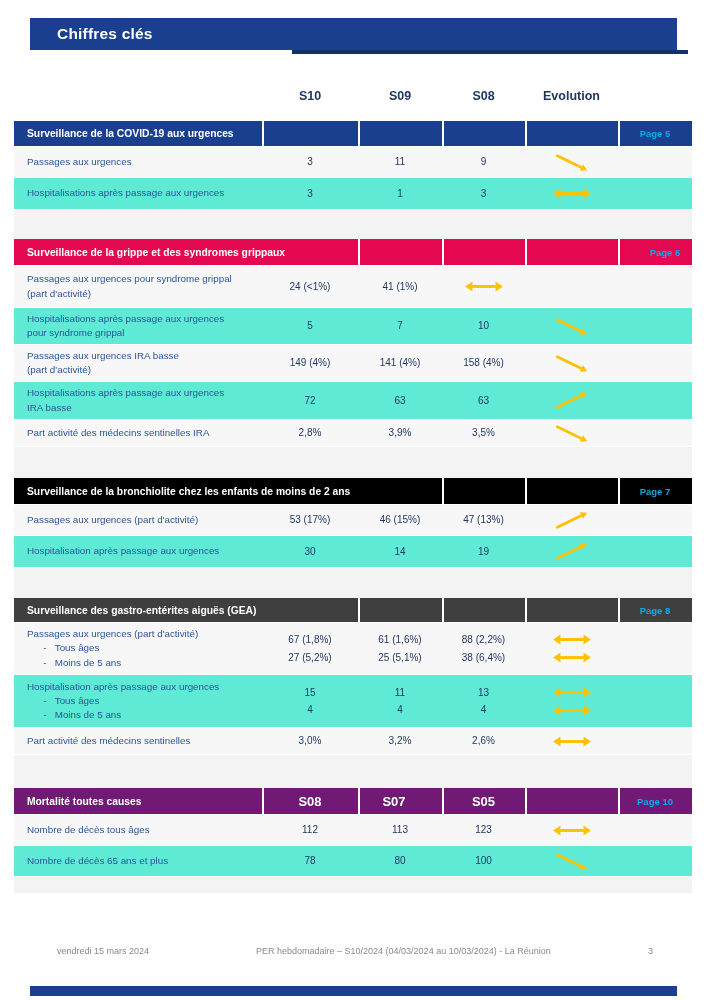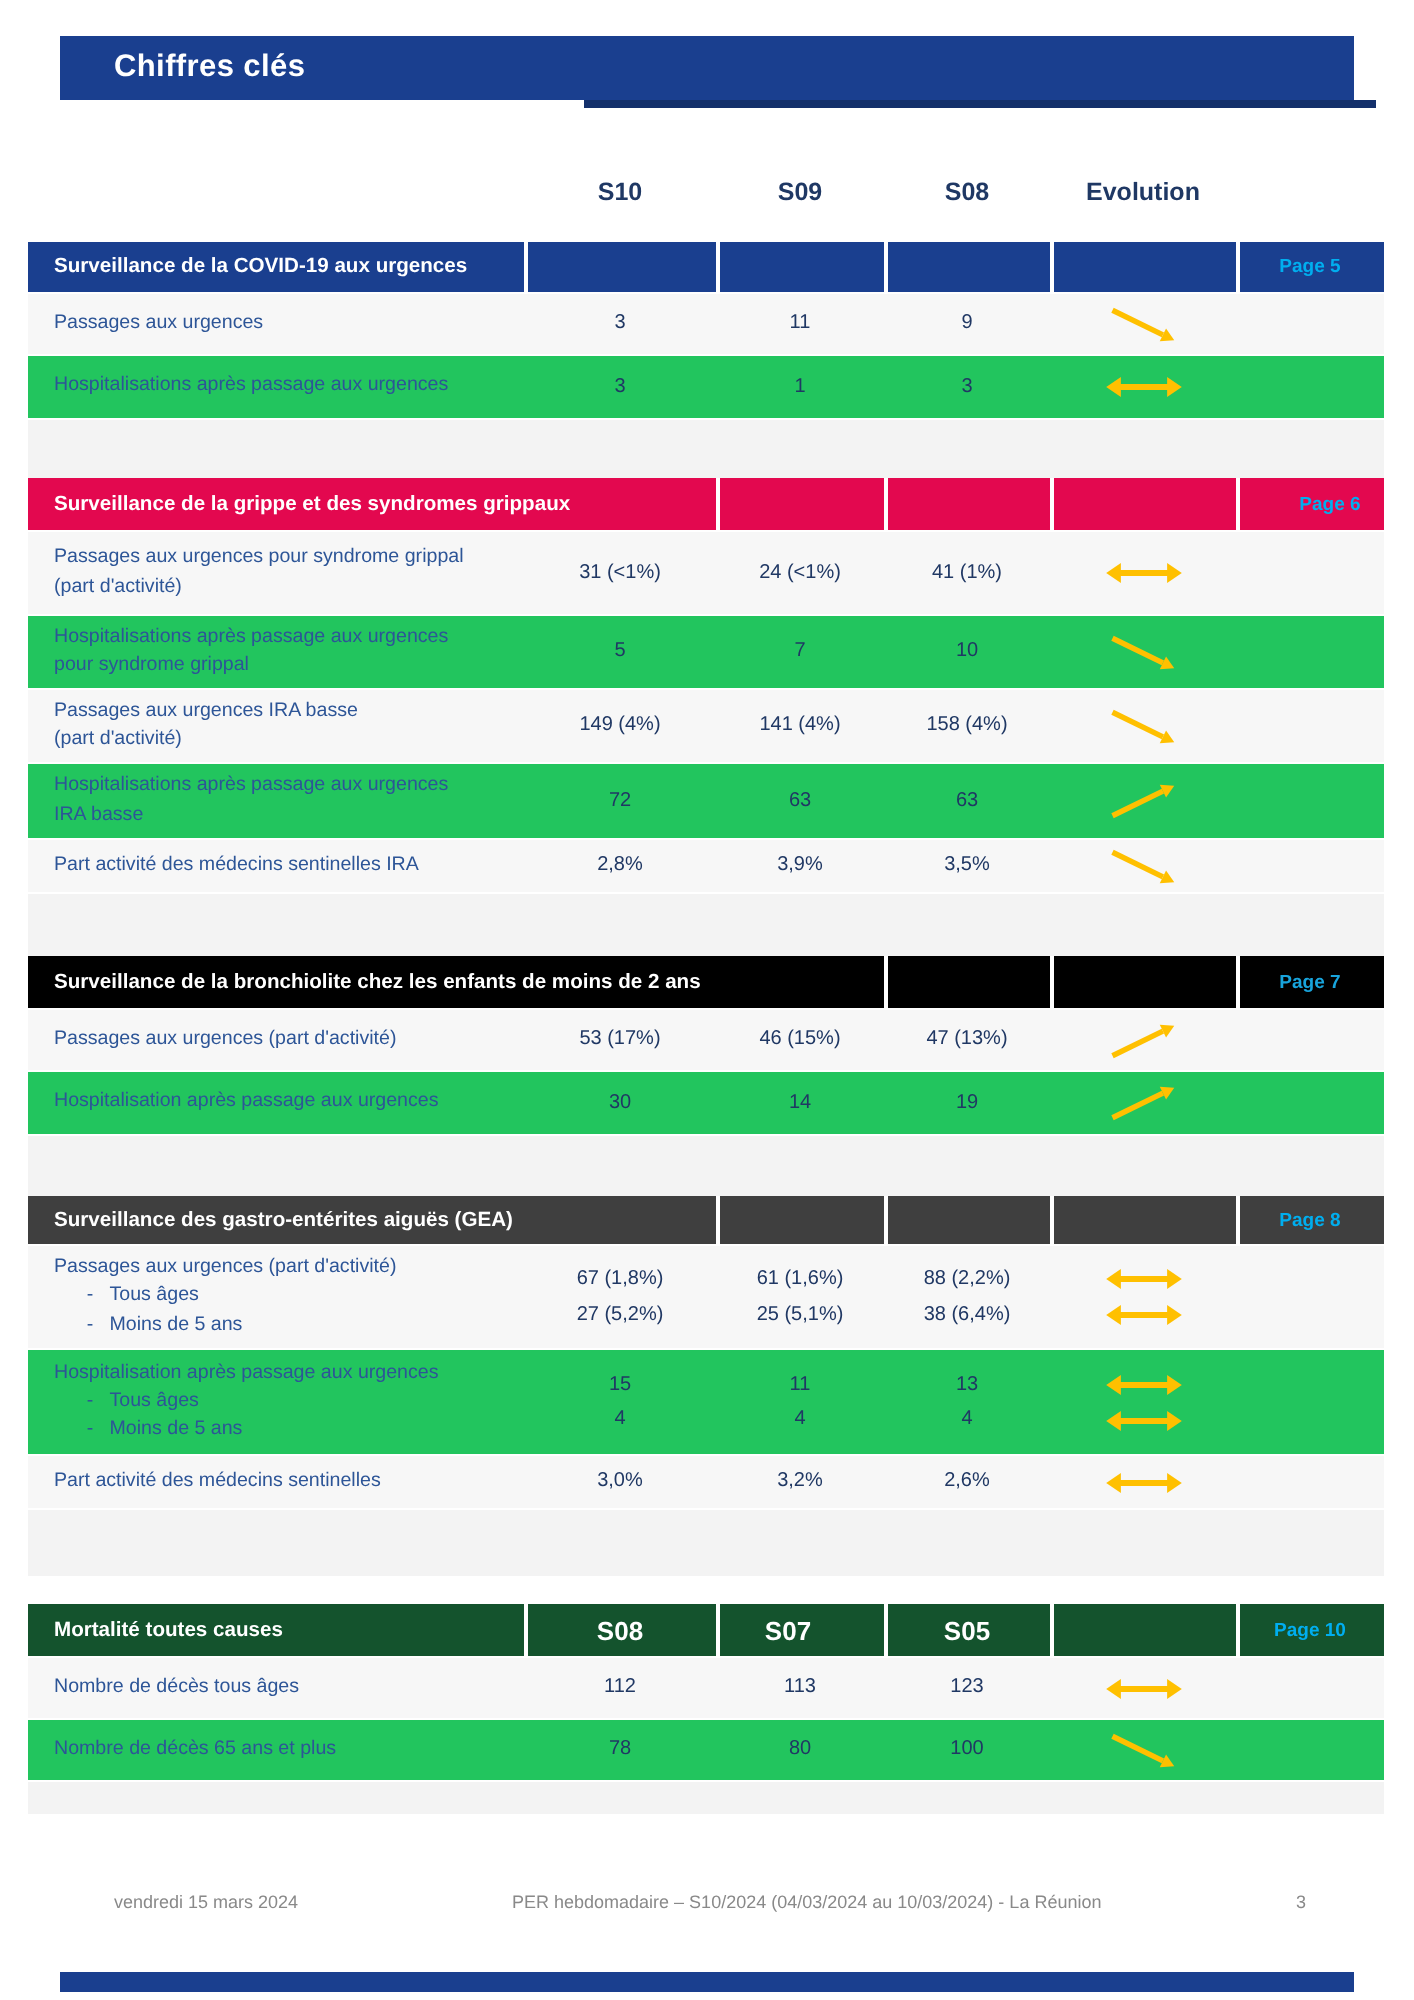--- a/index.html
+++ b/index.html
@@ -27,21 +27,21 @@
               color:#fff;font-weight:bold;font-size:10.3px;white-space:nowrap;}
   .bdiv{position:absolute;top:0;bottom:0;width:2px;background:#fff;}
   .bwk{position:absolute;top:0;bottom:0;display:flex;align-items:center;justify-content:center;
        color:#fff;font-weight:bold;font-size:13px;}
   .bpage{position:absolute;left:604px;width:74px;top:0;bottom:0;
          display:flex;align-items:center;justify-content:center;}
   .plink{font-weight:bold;font-size:9.5px;cursor:pointer;}
 
   .row{border-bottom:1.5px solid #fff;box-sizing:border-box;}
   .r-light{background:#F7F7F7;}
-  .r-dark{background:#22c55e;}
+  .r-dark{background:#5eead4;}
   .gap{background:#F3F3F3;}
 
   .lbl{display:flex;align-items:center;padding-left:13px;box-sizing:border-box;}
   .lbl span{font-size:9.8px;line-height:1.45;color:#2D5597;white-space:pre-line;}
   .val{display:flex;align-items:center;justify-content:center;text-align:center;
        font-size:10px;line-height:1.75;color:#203864;white-space:pre-line;}
   .trend{display:flex;flex-direction:column;align-items:center;justify-content:center;gap:5px;}
   .trend svg{display:block;}
 
   
@@ -125,21 +125,20 @@
         <div class="bdiv" style="left:604px"></div>
       <div class="bpage">
           <span class="plink" style="color: rgb(0, 174, 239); padding-left: 20px;">Page 6</span>
         </div>
     </div>
     <div class="row r-light grid" style="height:42px">
       <div class="lbl">
           <span>Passages aux urgences pour syndrome grippal
 (part d'activité)</span>
         </div>
-      <div class="val">31 (&lt;1%)</div>
       <div class="val">24 (&lt;1%)</div>
       <div class="val">41 (1%)</div>
       <div class="trend">
           <svg width="42" height="13" viewBox="0 0 40 12" xmlns="http://www.w3.org/2000/svg">
             <path d="M7 6 H33" stroke="#FFC000" stroke-width="2.8"></path>
             <path d="M9 1.2 L2 6 L9 10.8 Z" fill="#FFC000"></path>
             <path d="M31 1.2 L38 6 L31 10.8 Z" fill="#FFC000"></path>
           </svg>
         </div>
       <div></div>
@@ -323,21 +322,21 @@
           <svg width="42" height="13" viewBox="0 0 40 12" xmlns="http://www.w3.org/2000/svg">
             <path d="M7 6 H33" stroke="#FFC000" stroke-width="2.8"></path>
             <path d="M9 1.2 L2 6 L9 10.8 Z" fill="#FFC000"></path>
             <path d="M31 1.2 L38 6 L31 10.8 Z" fill="#FFC000"></path>
           </svg>
         </div>
       <div></div>
     </div>
     <div class="gap" style="height:33px"></div>
 
-    <div class="band" style="height: 27px; background: #14532d; margin-top: 14px;">
+    <div class="band" style="height: 27px; background: #701a75;">
       <div class="band-title">Mortalité toutes causes</div>
       <div class="bdiv" style="left:248px"></div>
         <div class="bdiv" style="left:344px"></div>
       <div class="bdiv" style="left:428px"></div>
         <div class="bdiv" style="left:511px"></div>
       <div class="bdiv" style="left:604px"></div>
       <div class="bwk" style="left:248px;width:96px">S08</div>
       <div class="bwk" style="left:344px;width:72px">S07</div>
       <div class="bwk" style="left:428px;width:83px">S05</div>
       <div class="bpage">

